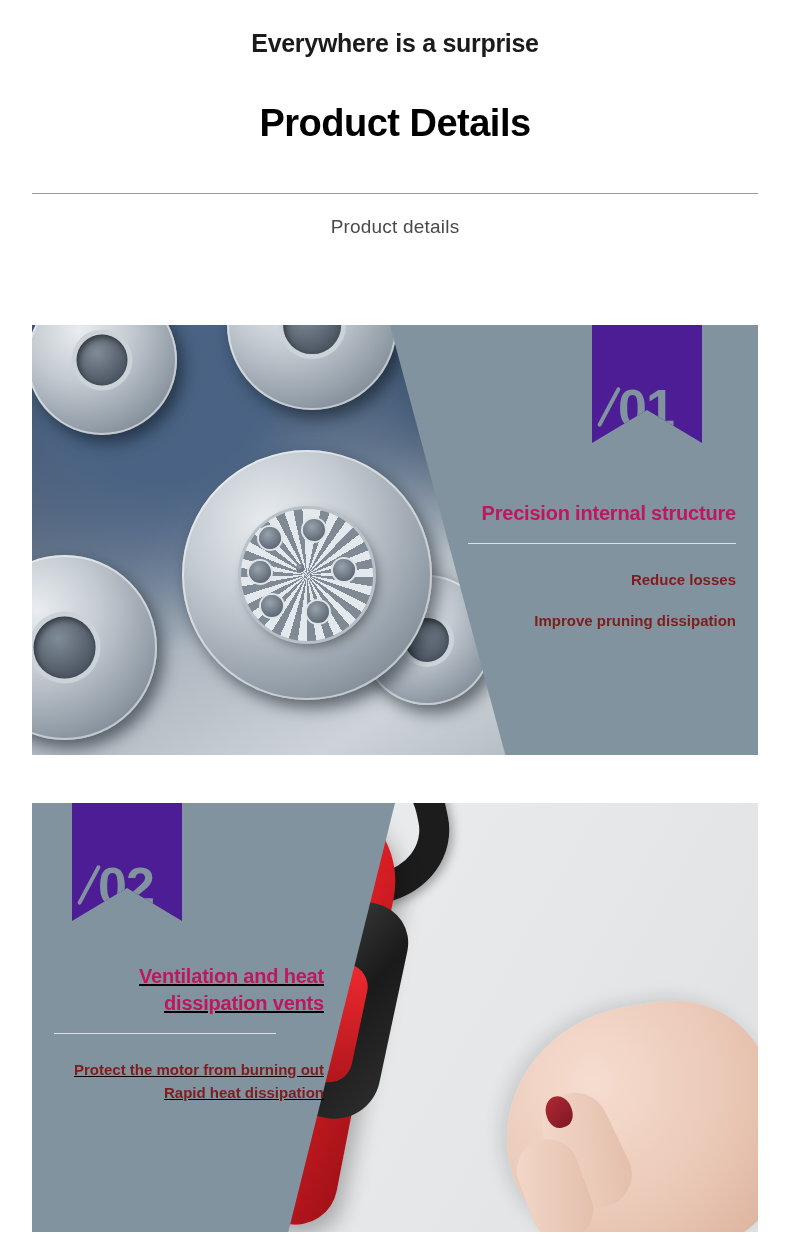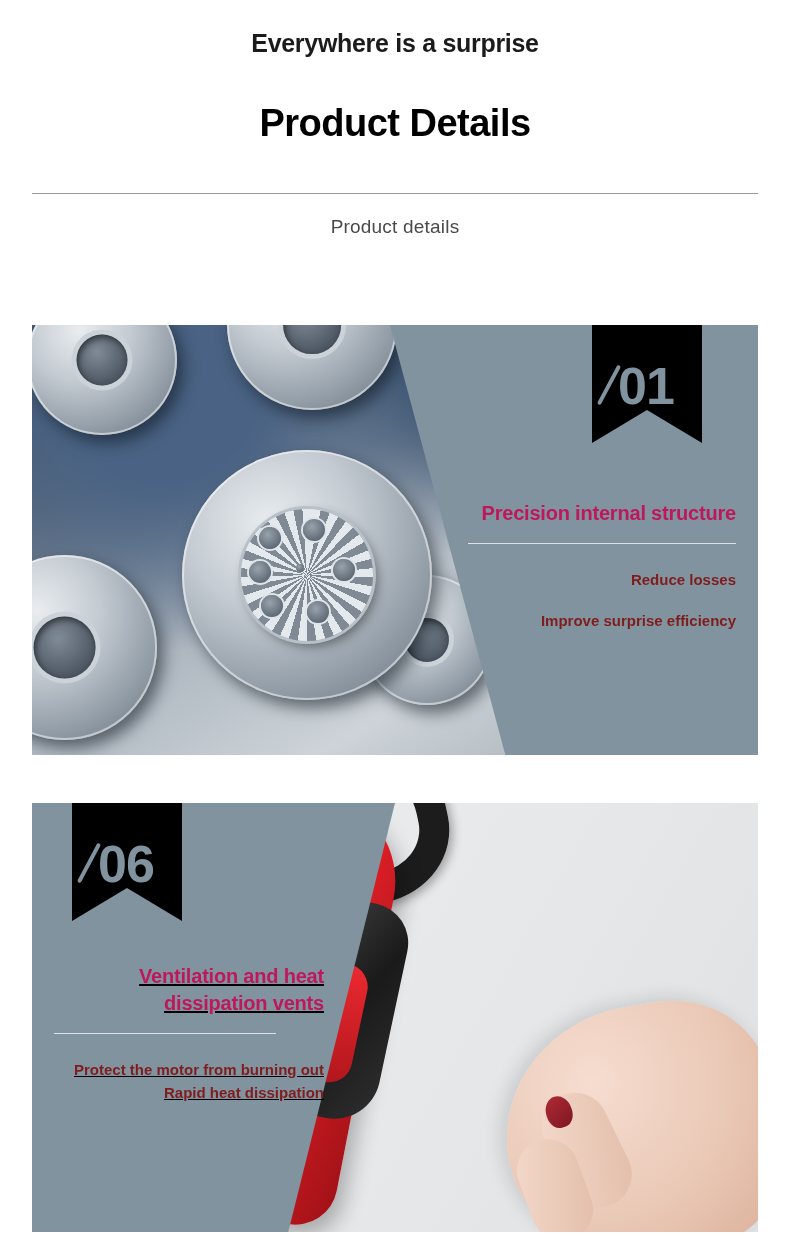--- a/index.html
+++ b/index.html
@@ -228,24 +228,24 @@
     background: #8293a0;
   }
   #slate-01 { clip-path: polygon(49.3% 0, 100% 0, 100% 100%, 65.2% 100%); }
   #slate-02 { clip-path: polygon(0 0, 50% 0, 35.3% 100%, 0 100%); }
 
   
   .ribbon {
     position: absolute;
     width: 110px;
     height: 118px;
-    background: #000000;
+    background: #4c1d95;
     clip-path: polygon(0 0, 100% 0, 100% 100%, 50% 72%, 0 100%);
     display: flex;
-    align-items: center;
+    align-items: flex-end;
     justify-content: center;
   }
   .ribbon-inner {
     position: relative;
     margin-top: 12px;
     width: 100%;
     height: 62px;
   }
   .ribbon-slash {
     position: absolute;
@@ -334,21 +334,21 @@
     <div class="ribbon-inner">
       <div class="ribbon-slash"></div>
       <div class="ribbon-num">01</div>
     </div>
   </div>
 
   <div class="copy" id="copy-01">
     <div class="feat-title">Precision internal structure</div>
     <div class="feat-rule"></div>
     <div class="bullet">Reduce losses</div>
-    <div class="bullet">Improve surprise efficiency</div>
+    <div class="bullet">Improve pruning dissipation</div>
   </div>
 
 </section>
 
 <section class="feature" id="feature-02">
 
   <div class="photo">
     <div class="pruner-bg"></div>
 
     <div class="pruner-loop"></div>
@@ -379,21 +379,21 @@
     <div class="finger" style="right:138px; bottom:22px;  width:66px; height:120px; transform:rotate(-26deg);"></div>
     <div class="finger" style="right:172px; bottom:-10px; width:62px; height:104px; transform:rotate(-20deg);"></div>
     <div class="nail" style="right:186px; bottom:104px;"></div>
   </div>
 
   <div class="slate" id="slate-02"></div>
 
   <div class="ribbon" id="ribbon-02">
     <div class="ribbon-inner">
       <div class="ribbon-slash"></div>
-      <div class="ribbon-num">06</div>
+      <div class="ribbon-num">02</div>
     </div>
   </div>
 
   <div class="copy" id="copy-02">
     <div class="feat-title">Ventilation and heat dissipation vents</div>
     <div class="feat-rule"></div>
     <div class="bullet">Protect the motor from burning out</div>
     <div class="bullet">Rapid heat dissipation</div>
   </div>
 

